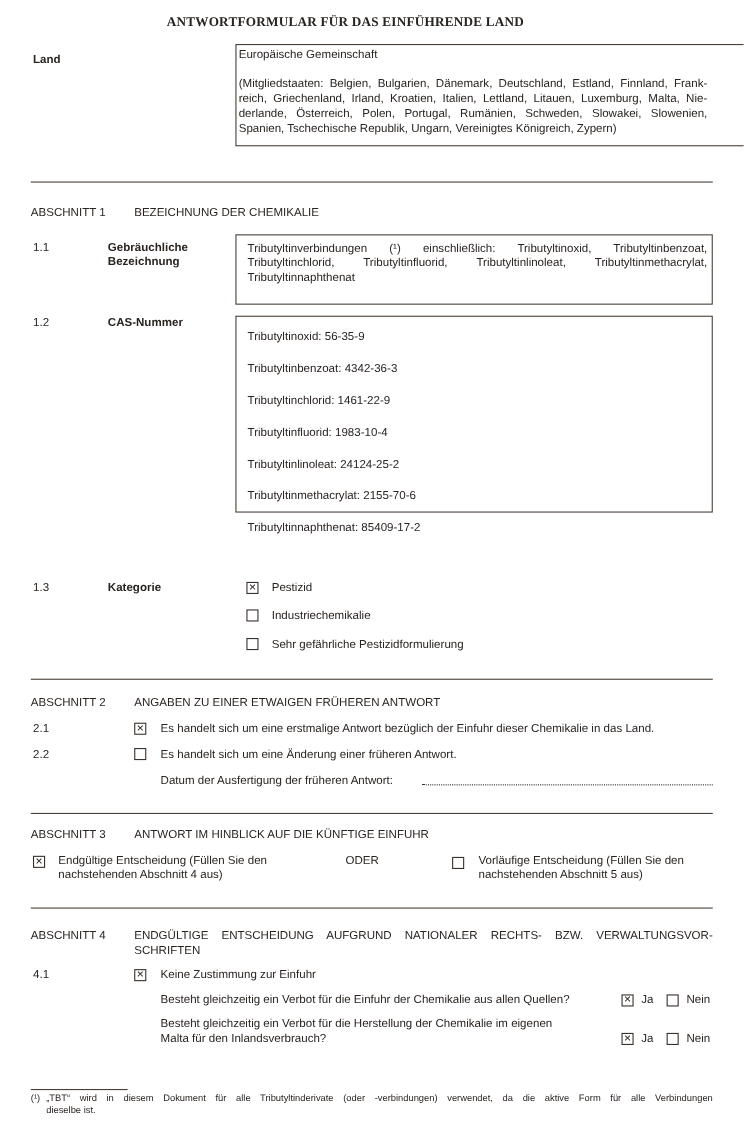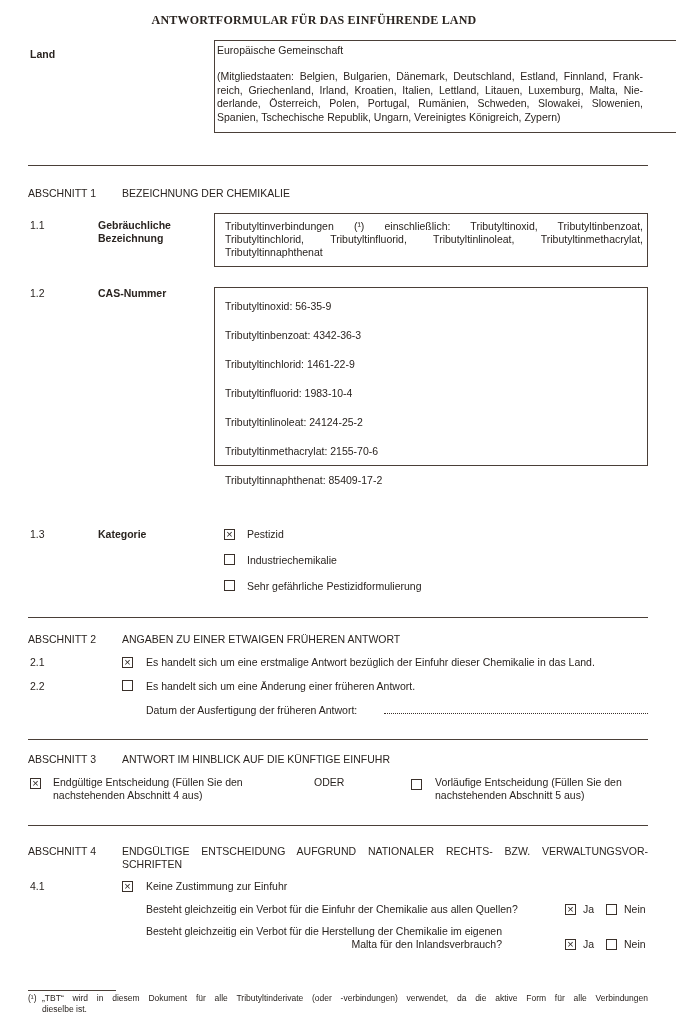--- a/index.html
+++ b/index.html
@@ -42,21 +42,21 @@
 <div class="abs rule" style="top:165px;"></div>
 
 <div class="abs" style="top:187px; left:28px;">ABSCHNITT 1</div>
 <div class="abs" style="top:187px; left:122px;">BEZEICHNUNG DER CHEMIKALIE</div>
 
 <div class="abs" style="top:219px; left:30px;">1.1</div>
 <div class="abs bold" style="top:219px; left:98px; line-height:13px;">
   <div>Gebräuchliche</div>
   <div>Bezeichnung</div>
 </div>
-<div class="abs box" style="top:213px; left:214px; width:434px; height:54px;">
+<div class="abs box" style="top:213px; left:214px; width:434px; height:64px;">
   <div class="abs" style="top:6px; left:10px; width:418px; line-height:13px;">
     <div class="just">Tributyltinverbindungen (¹) einschließlich: Tributyltinoxid, Tributyltinbenzoat,</div>
     <div class="just">Tributyltinchlorid, Tributyltinfluorid, Tributyltinlinoleat, Tributyltinmethacrylat,</div>
     <div>Tributyltinnaphthenat</div>
   </div>
 </div>
 
 <div class="abs" style="top:287px; left:30px;">1.2</div>
 <div class="abs bold" style="top:287px; left:98px;">CAS-Nummer</div>
 <div class="abs box" style="top:287px; left:214px; width:434px; height:179px;">
@@ -117,21 +117,21 @@
 <div class="abs" style="top:880px; left:30px;">4.1</div>
 <span class="cb checked" style="top:881px; left:122px;"></span>
 <div class="abs" style="top:880px; left:146px;">Keine Zustimmung zur Einfuhr</div>
 
 <div class="abs" style="top:903px; left:146px;">Besteht gleichzeitig ein Verbot für die Einfuhr der Chemikalie aus allen Quellen?</div>
 <span class="cb checked" style="top:904px; left:565px;"></span>
 <div class="abs" style="top:903px; left:583px;">Ja</div>
 <span class="cb" style="top:904px; left:606px;"></span>
 <div class="abs" style="top:903px; left:624px;">Nein</div>
 
-<div class="abs" style="top:925px; left:146px; line-height:13px;text-align:right;">
+<div class="abs" style="top:925px; left:146px; line-height:13px;">
   <div>Besteht gleichzeitig ein Verbot für die Herstellung der Chemikalie im eigenen</div>
   <div>Malta für den Inlandsverbrauch?</div>
 </div>
 <span class="cb checked" style="top:939px; left:565px;"></span>
 <div class="abs" style="top:938px; left:583px;">Ja</div>
 <span class="cb" style="top:939px; left:606px;"></span>
 <div class="abs" style="top:938px; left:624px;">Nein</div>
 
 <div class="abs" style="top:990px; left:28px; width:88px; height:1px; background:#4a3f38;"></div>
 <div class="abs" style="top:993px; left:28px; font-size:8.5px;">(¹)</div>

